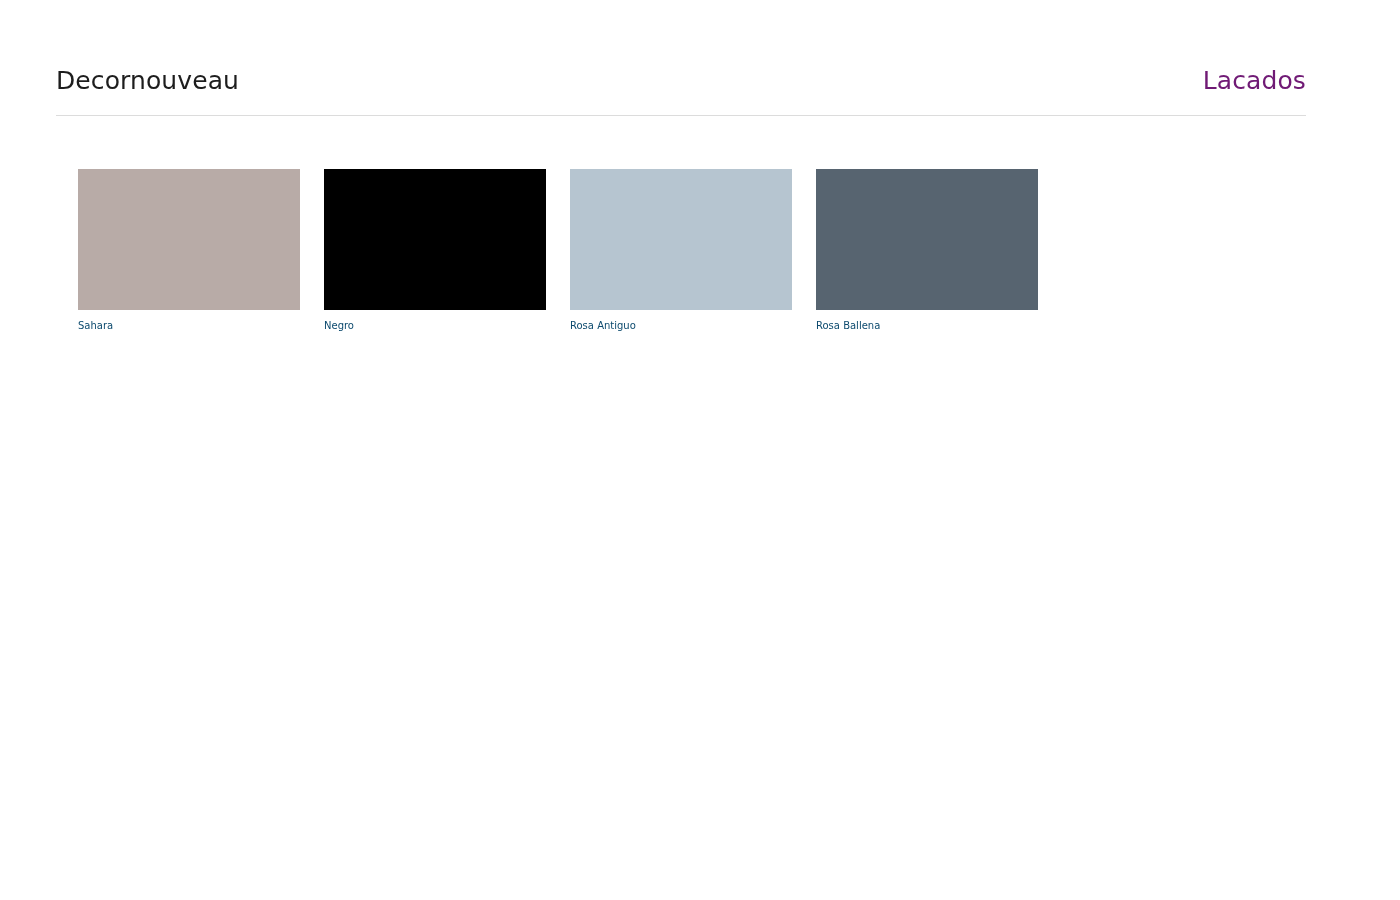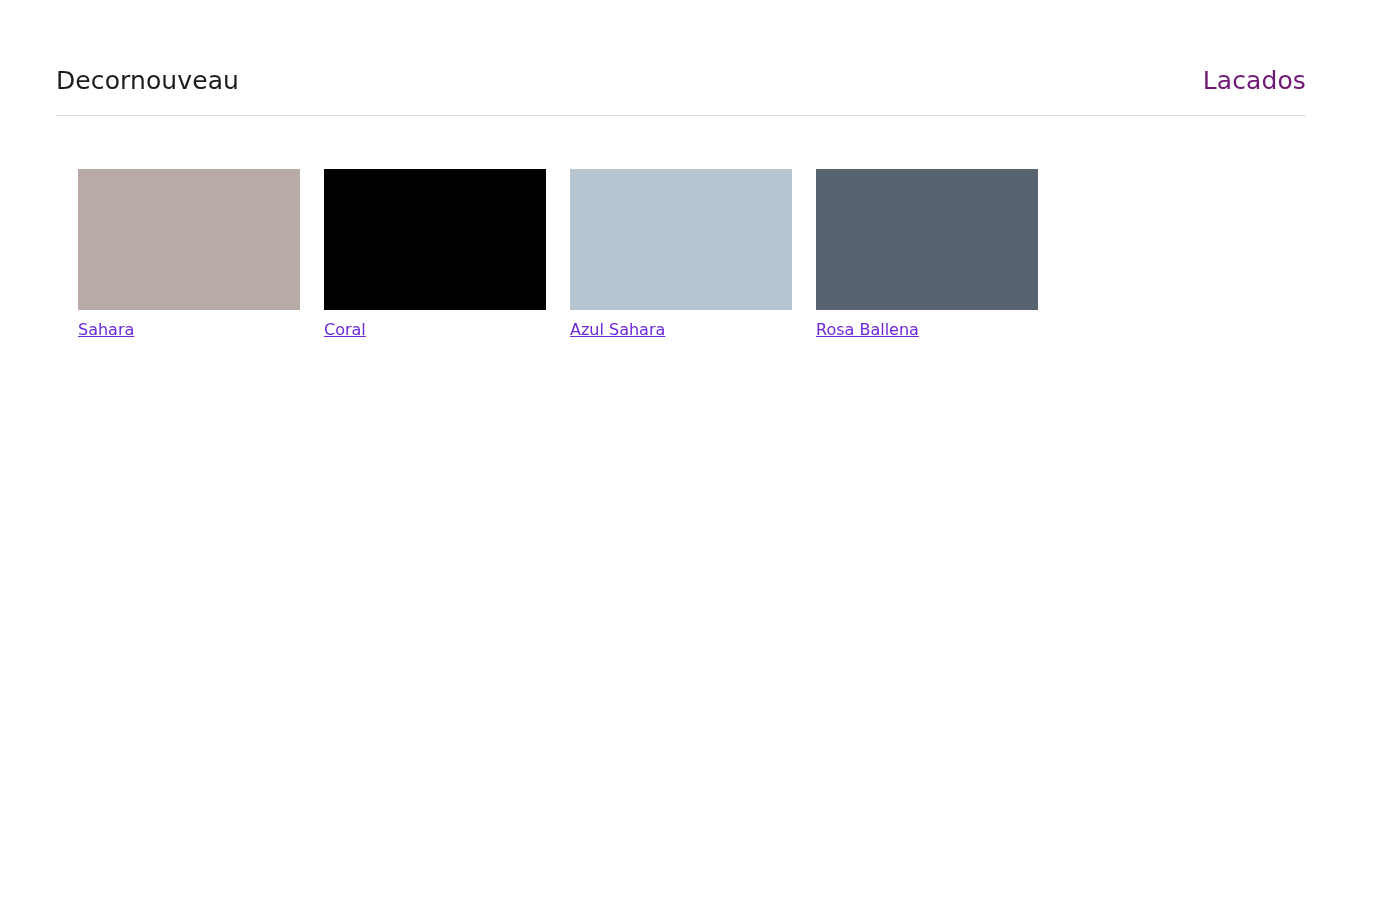--- a/index.html
+++ b/index.html
@@ -70,25 +70,24 @@
   .swatch-cell {
     width: 222px;
   }
   .swatch-chip {
     width: 222px;
     height: 141px;
     display: block;
   }
   .swatch-label {
     margin-top: 10px;
-    font-size: 16px;
-    color: #6d28d9;
+    font-size: 10px;
+    color: #0c4a6e;
     line-height: 1.2;
     white-space: nowrap;
-    text-decoration: underline;
   }
 </style>
 </head>
 <body>
 
 <div class="page">
 
   <div class="header">
     <div class="brand-title">Decornouveau</div>
     <div class="collection-title">Lacados</div>
@@ -96,25 +95,25 @@
 
   <div class="header-rule"></div>
 
   <div class="swatch-grid">
       <div class="swatch-cell">
         <div class="swatch-chip" style="background: rgb(184, 171, 167);"></div>
         <div class="swatch-label">Sahara</div>
       </div>
       <div class="swatch-cell">
         <div class="swatch-chip" style="background: rgb(0, 0, 0);"></div>
-        <div class="swatch-label">Coral</div>
+        <div class="swatch-label">Negro</div>
       </div>
       <div class="swatch-cell">
         <div class="swatch-chip" style="background: rgb(182, 197, 208);"></div>
-        <div class="swatch-label">Azul Sahara</div>
+        <div class="swatch-label">Rosa Antiguo</div>
       </div>
       <div class="swatch-cell">
         <div class="swatch-chip" style="background: rgb(87, 100, 112);"></div>
         <div class="swatch-label">Rosa Ballena</div>
       </div>
     </div>
 
 </div>
 
 </body></html>

